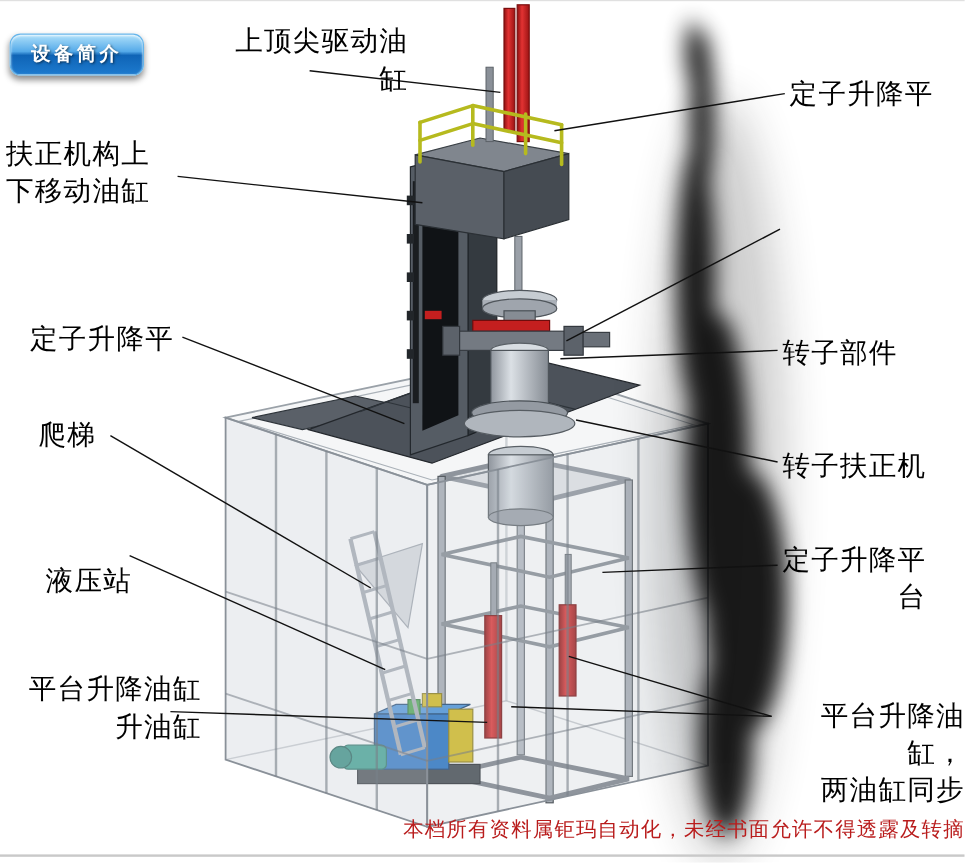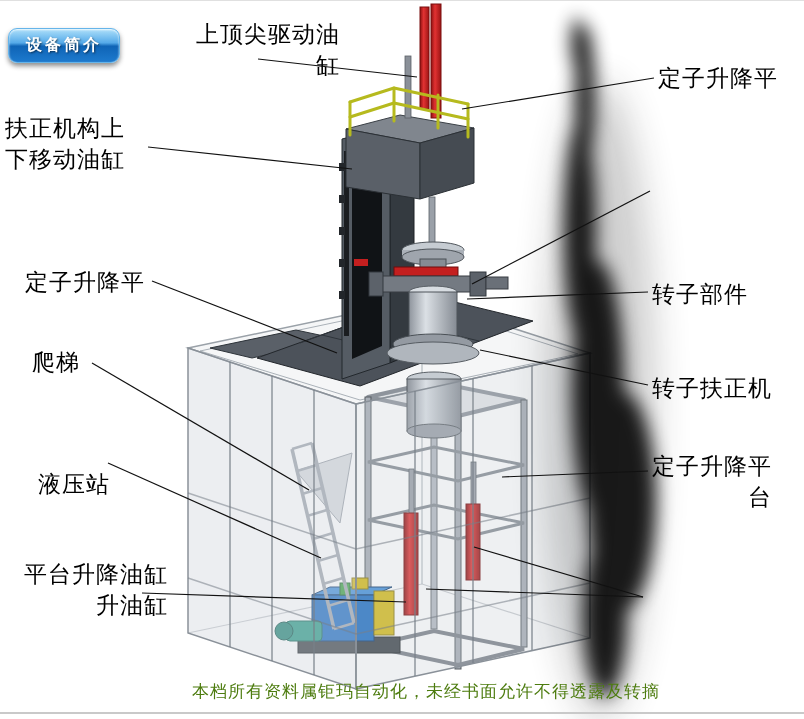--- a/index.html
+++ b/index.html
@@ -9,21 +9,21 @@
   .scene{position:absolute;left:0;top:0;width:804px;height:719px;}
   .callout{position:absolute;font-size:23px;line-height:1.35;color:#000;white-space:pre-line;letter-spacing:1px;text-align:right;}
   .badge{
     position:absolute;left:8px;top:27px;padding:6px 17px;border-radius:9px;
     background:linear-gradient(180deg,#aee0fa 0%,#55aae9 42%,#0f64b6 52%,#1d7ace 100%);
     color:#fff;font-size:16px;font-weight:bold;letter-spacing:3px;
     border:1px solid #66b5ea;
     box-shadow:0 3px 5px rgba(0,0,0,.45), inset 0 1px 2px rgba(255,255,255,.85);
     text-shadow:1px 1px 2px rgba(0,0,0,.55);
   }
-  .footer{position:absolute;left:0;right:0;bottom:16px;text-align:center;font-size:17px;color:#4d7c0f;letter-spacing:1px;padding-left:48px;}
+  .footer{position:absolute;left:0;right:0;bottom:16px;text-align:right;font-size:17px;color:#b91c1c;letter-spacing:1px;padding-left:48px;}
   .bottom-rule{position:absolute;left:0;right:0;bottom:5px;height:2px;background:#c9c9c9;}
 </style>
 </head>
 <body>
 
 <div class="canvas">
 
   <svg class="scene" viewBox="0 0 804 719" xmlns="http://www.w3.org/2000/svg">
     <defs>
       <linearGradient id="gCyl" x1="0" y1="0" x2="1" y2="0">
@@ -219,16 +219,18 @@
 下移动油缸</div>
   <div class="callout" style="left:25px;top:266px">定子升降平</div>
   <div class="callout" style="left:652px;top:278px">转子部件</div>
   <div class="callout" style="left:32px;top:346px">爬梯</div>
   <div class="callout" style="left:652px;top:372px">转子扶正机</div>
   <div class="callout" style="left:38px;top:468px">液压站</div>
   <div class="callout" style="left:652px;top:450px">定子升降平
 台</div>
   <div class="callout" style="left:24px;top:558px">平台升降油缸
 升油缸</div>
+  <div class="callout" style="left:646px;top:580px">平台升降油缸，
+两油缸同步</div>
 
   <div class="footer">本档所有资料属钜玛自动化，未经书面允许不得透露及转摘</div>
   <div class="bottom-rule"></div>
 </div>
 
 </body></html>

